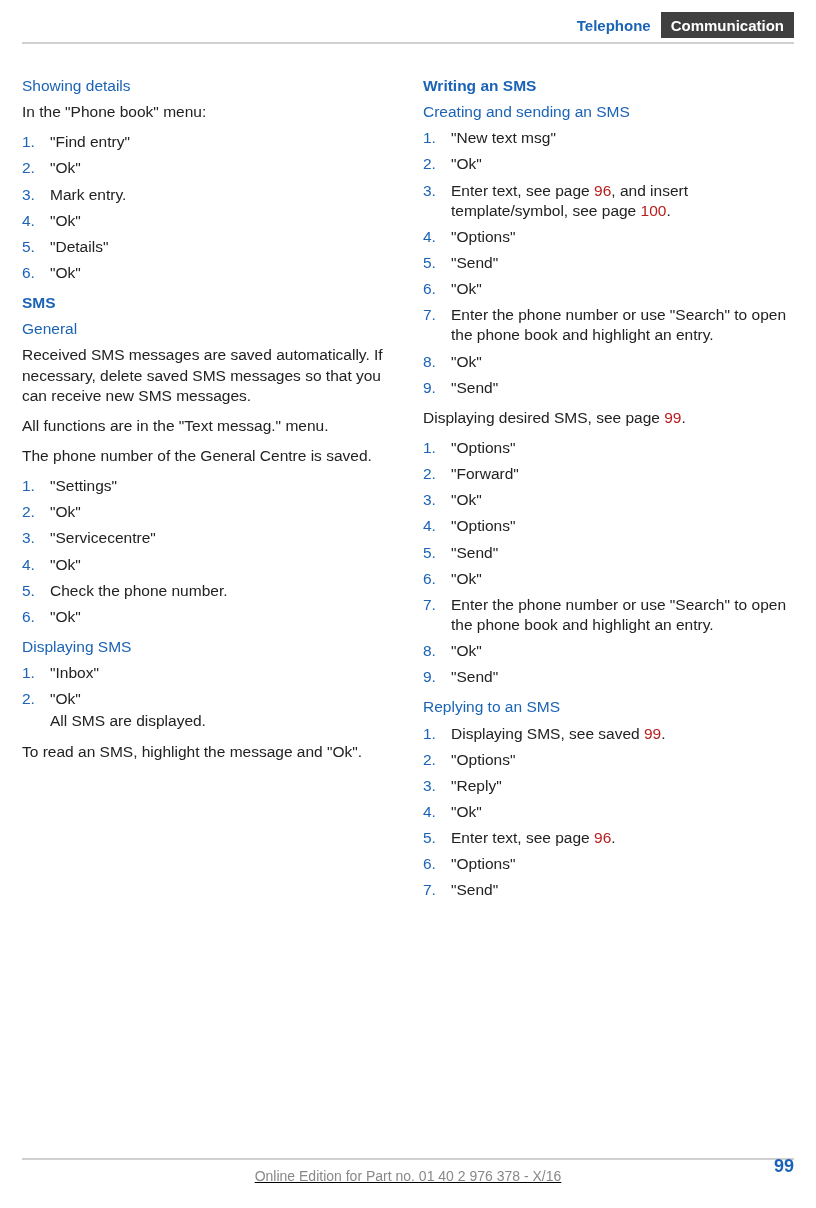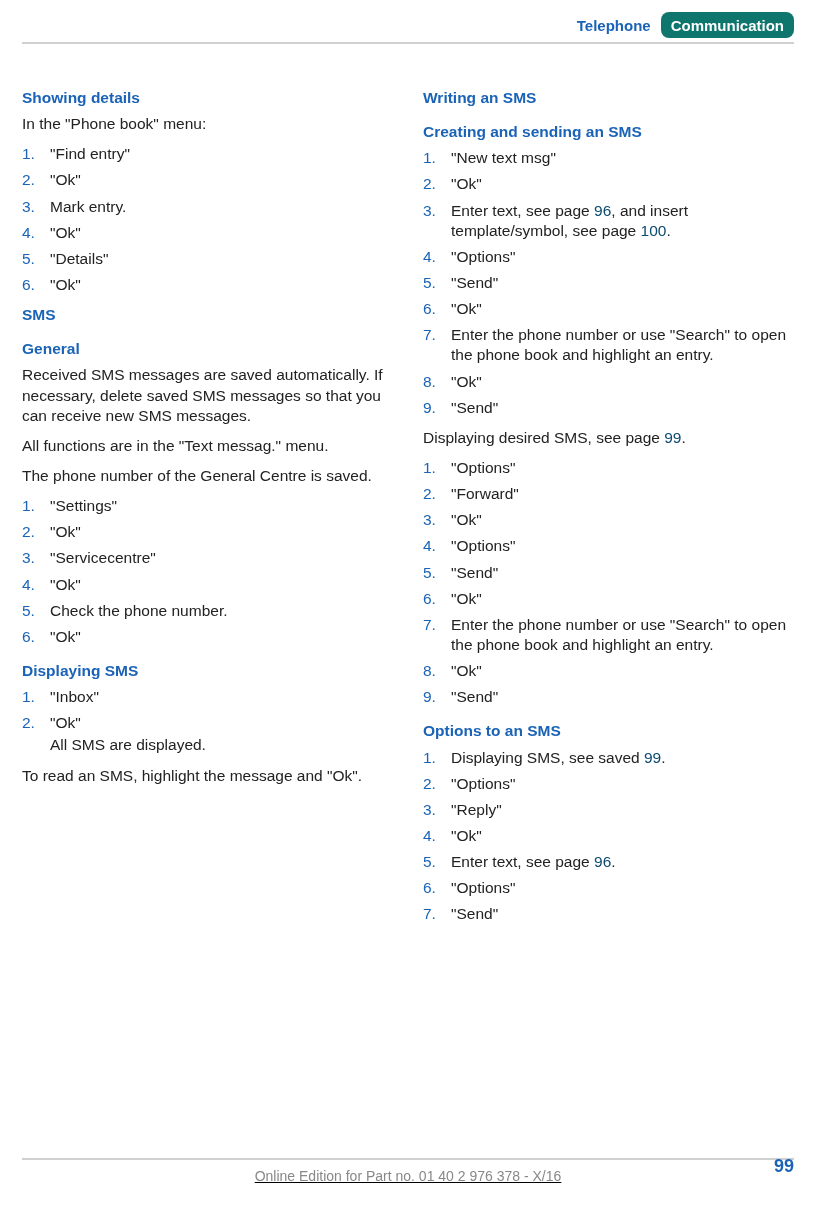--- a/index.html
+++ b/index.html
@@ -14,49 +14,48 @@
   }
   .tab {
     font-size: 15px;
     font-weight: bold;
     height: 26px;
     display: flex; align-items: center;
     padding: 0 10px;
     color: #1a63b6;
   }
   .tab.active {
-    background: #0f766e;
+    background: #404040;
     color: #fff;
-    border-radius: 8px;
   }
 
   .top-rule {
     position: absolute;
     top: 42px; left: 22px; right: 22px;
     border-top: 2px solid #d0d0d0;
   }
 
   .content {
     position: absolute;
     top: 74px; left: 22px; right: 22px;
     display: flex;
     gap: 30px;
   }
   .col { flex: 1; font-size: 15.5px; color: #222; line-height: 1.3; }
   .col p { margin-bottom: 10px; }
   h3 { font-size: 15.5px; font-weight: bold; color: #1a63b6; margin-bottom: 6px; }
-  h4 { font-size: 15.5px; font-weight: bold; color: #1a63b6; margin-top: 14px; margin-bottom: 6px; }
+  h4 { font-size: 15.5px; font-weight: normal; color: #1a63b6; margin-top: 2px; margin-bottom: 6px; }
 
   ol.steps { list-style: none; margin: 4px 0 10px 0; }
   ol.steps li { display: flex; align-items: flex-start; margin-bottom: 6px; }
   ol.steps li .num { color: #1a63b6; width: 28px; flex: 0 0 28px; }
   ol.steps li .txt { flex: 1; }
   ol.steps li .sub { margin-left: 28px; margin-top: 2px; }
 
-  .pglink { color: #0c4a6e; }
+  .pglink { color: #b91c1c; }
 
   .footer {
     position: absolute;
     left: 22px; right: 22px;
     bottom: 24px;
   }
   .footer-rule { border-top: 2px solid #d0d0d0; margin-bottom: 8px; }
   .footer-row { display: flex; align-items: center; text-decoration: underline; }
   .footer-text { flex: 1; text-align: center; color: #888; font-size: 14px; }
   .page-num { color: #1a63b6; font-size: 18px; font-weight: bold; position: absolute; right: 0; top: -2px; }
@@ -150,21 +149,21 @@
             <span class="txt">"Ok"</span>
           <span class="sub" style="flex-basis:100%;">All SMS are displayed.</span>
         </li>
       </ol>
       <p>To read an SMS, highlight the message and "Ok".</p>
 
     </div>
 
     <div class="col">
 
-      <h3 style="margin-top:14px;">Writing an SMS</h3>
+      <h3 style="margin-top:2px;">Writing an SMS</h3>
 
       <h4>Creating and sending an SMS</h4>
       <ol class="steps">
         <li>
             <span class="num">1.</span>
             <span class="txt">"New text msg"</span>
           </li>
         <li>
             <span class="num">2.</span>
             <span class="txt">"Ok"</span>
@@ -236,21 +235,21 @@
         <li>
             <span class="num">8.</span>
             <span class="txt">"Ok"</span>
           </li>
         <li>
             <span class="num">9.</span>
             <span class="txt">"Send"</span>
           </li>
       </ol>
 
-      <h4>Options to an SMS</h4>
+      <h4>Replying to an SMS</h4>
       <ol class="steps">
         <li>
             <span class="num">1.</span>
           <span class="txt">
             <span>Displaying SMS, see saved </span><span class="pglink">99</span><span>.</span>
           </span>
         </li>
         <li>
             <span class="num">2.</span>
             <span class="txt">"Options"</span>

